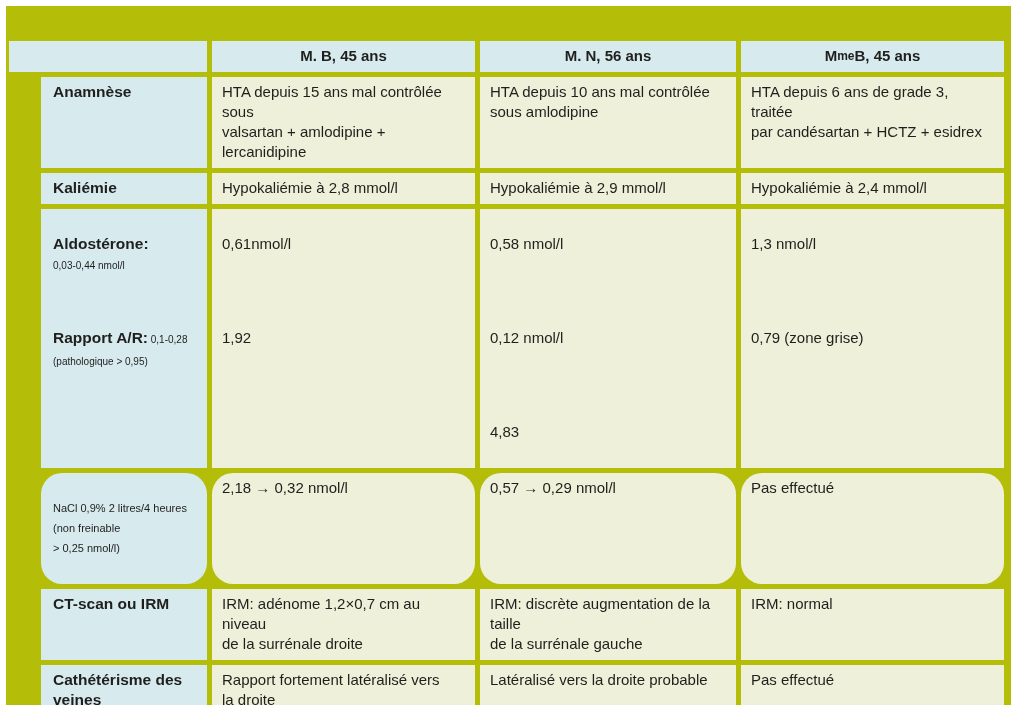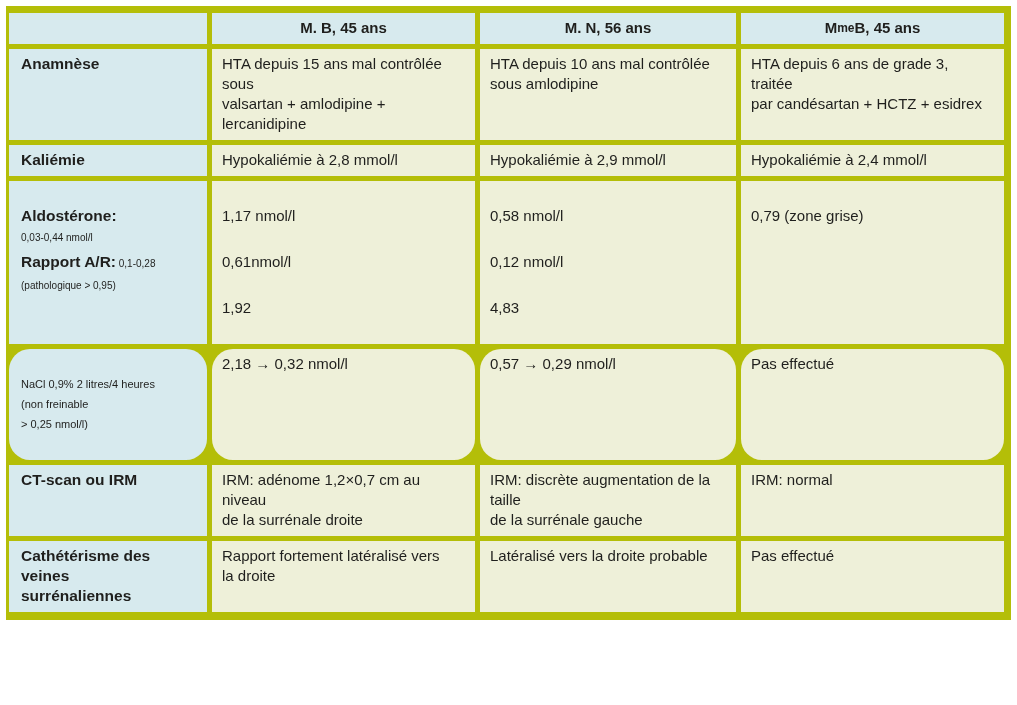--- a/index.html
+++ b/index.html
@@ -24,40 +24,41 @@
     line-height:20px;
     padding:5px 10px 6px 10px;
     box-sizing:border-box;
     white-space:pre-line;
   }
   .lab{
     background:var(--blue);
     font-weight:bold;
     padding-left:12px;
     font-size:15.5px;
+    margin-left:32px;
   }
   .lab .rng{font-weight:normal;font-size:10px;}
   .corner{background:var(--blue);}
   .head{
     background:var(--blue);
     font-weight:bold;
     display:flex;align-items:center;justify-content:center;
     text-align:center;
   }
   .head sup{font-size:12px;line-height:10px;}
   
-  .r-header >.cell{min-height:29px;}
+  .r-header >.cell{min-height:29px;margin-top:28px;}
   .r-anamnese >.cell{min-height:46px;}
   .r-kaliemie >.cell{min-height:26px;}
   .r-hormones >.cell{min-height:130px;}
   .r-suppression >.cell{min-height:100px;border-radius:21px;}
   .r-imagerie >.cell{min-height:45px;}
   .r-catheterisme >.cell{min-height:45px;}
   
-  .hsub{display:grid;grid-template-rows:46px 46px auto;}
+  .hsub{display:grid;grid-template-rows:46px 46px auto;gap:48px;}
   
   .supnorm{font-weight:normal;font-size:11px;}
 </style>
 </head>
 <body>
 
 <div class="page">
   <div class="tbl">
 
     <div class="row r-header">
@@ -86,34 +87,34 @@
 
     <div class="row r-hormones">
       <div class="cell lab">
         <div class="hsub">
           <div><span>Aldostérone:</span><br><span class="rng">0,03-0,44 nmol/l</span></div>
           <div><span>Rapport A/R:</span><span class="rng"> 0,1-0,28</span><br><span class="rng">(pathologique &gt; 0,95)</span></div>
         </div>
       </div>
       <div class="cell">
         <div class="hsub">
-          <div>1,17 nmol/l</div>
           <div>0,61nmol/l</div>
           <div>1,92</div>
         </div>
       </div>
       <div class="cell">
         <div class="hsub">
           <div>0,58 nmol/l</div>
           <div>0,12 nmol/l</div>
           <div>4,83</div>
         </div>
       </div>
       <div class="cell">
         <div class="hsub">
+          <div>1,3 nmol/l</div>
           <div>0,79 (zone grise)</div>
         </div>
       </div>
     </div>
 
     <div class="row r-suppression">
       <div class="cell lab">
         <div class="supnorm">NaCl 0,9% 2 litres/4 heures
 (non freinable
 &gt; 0,25 nmol/l)</div>

